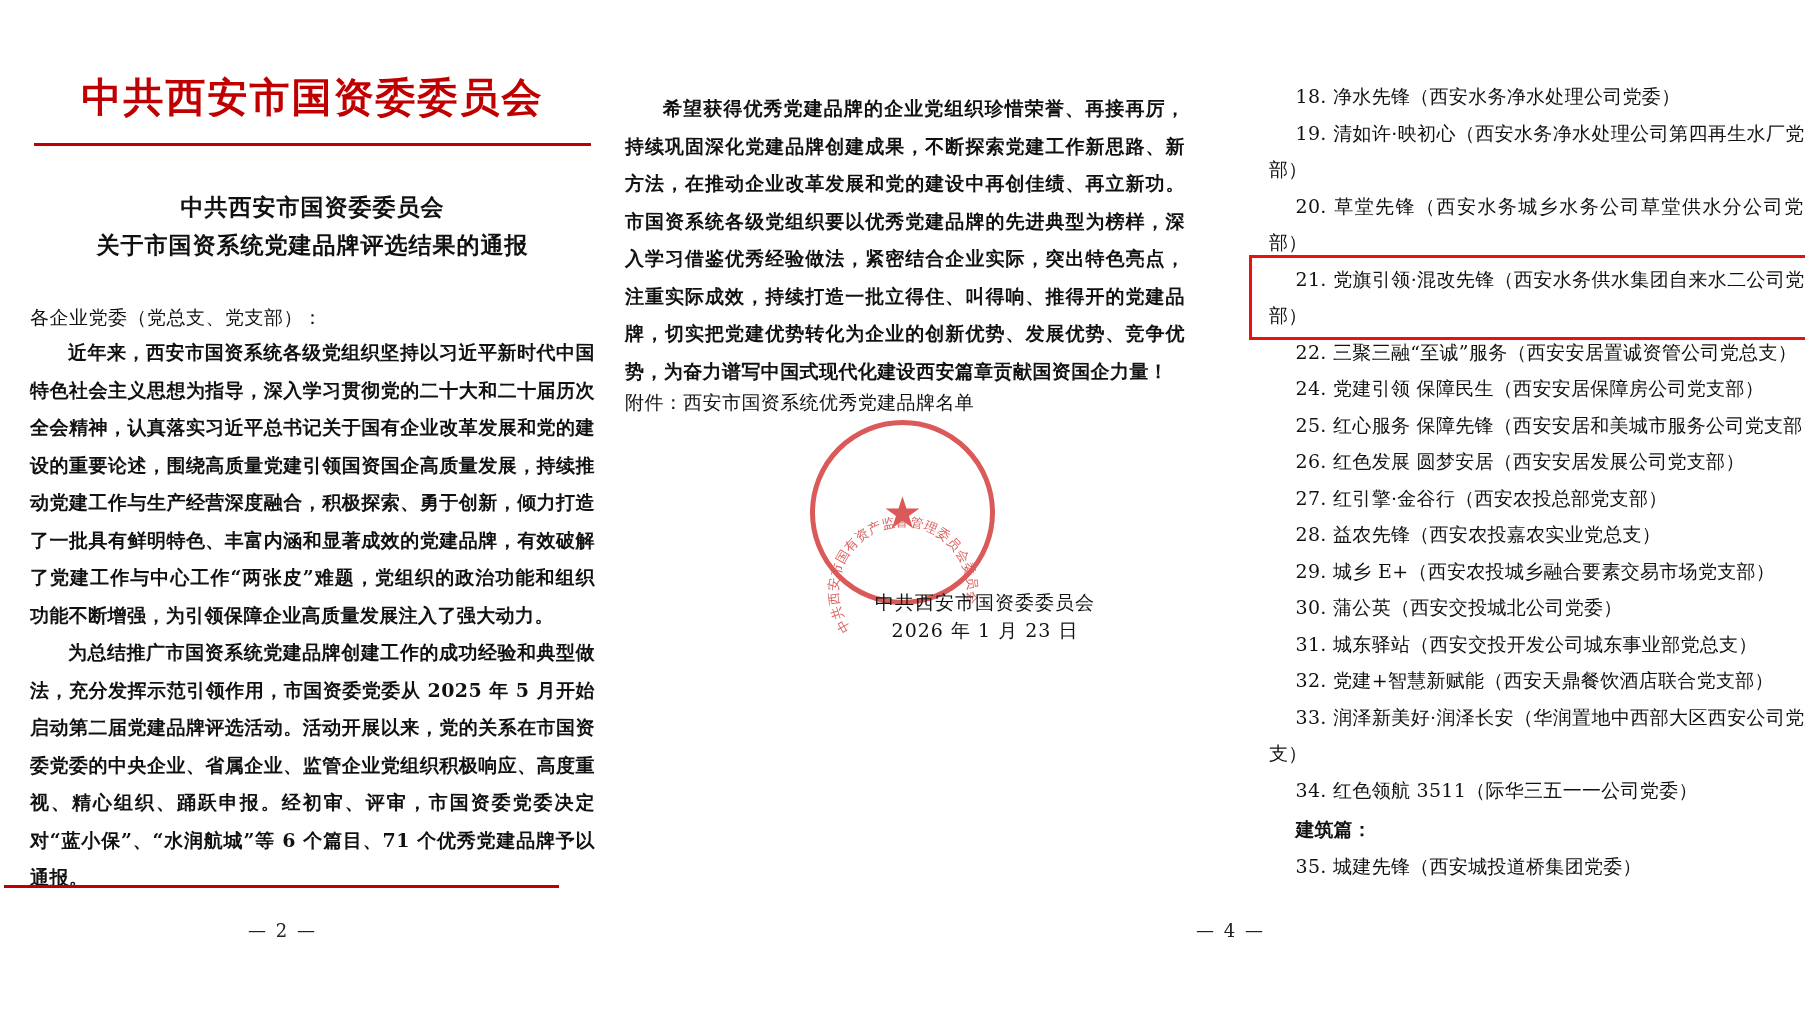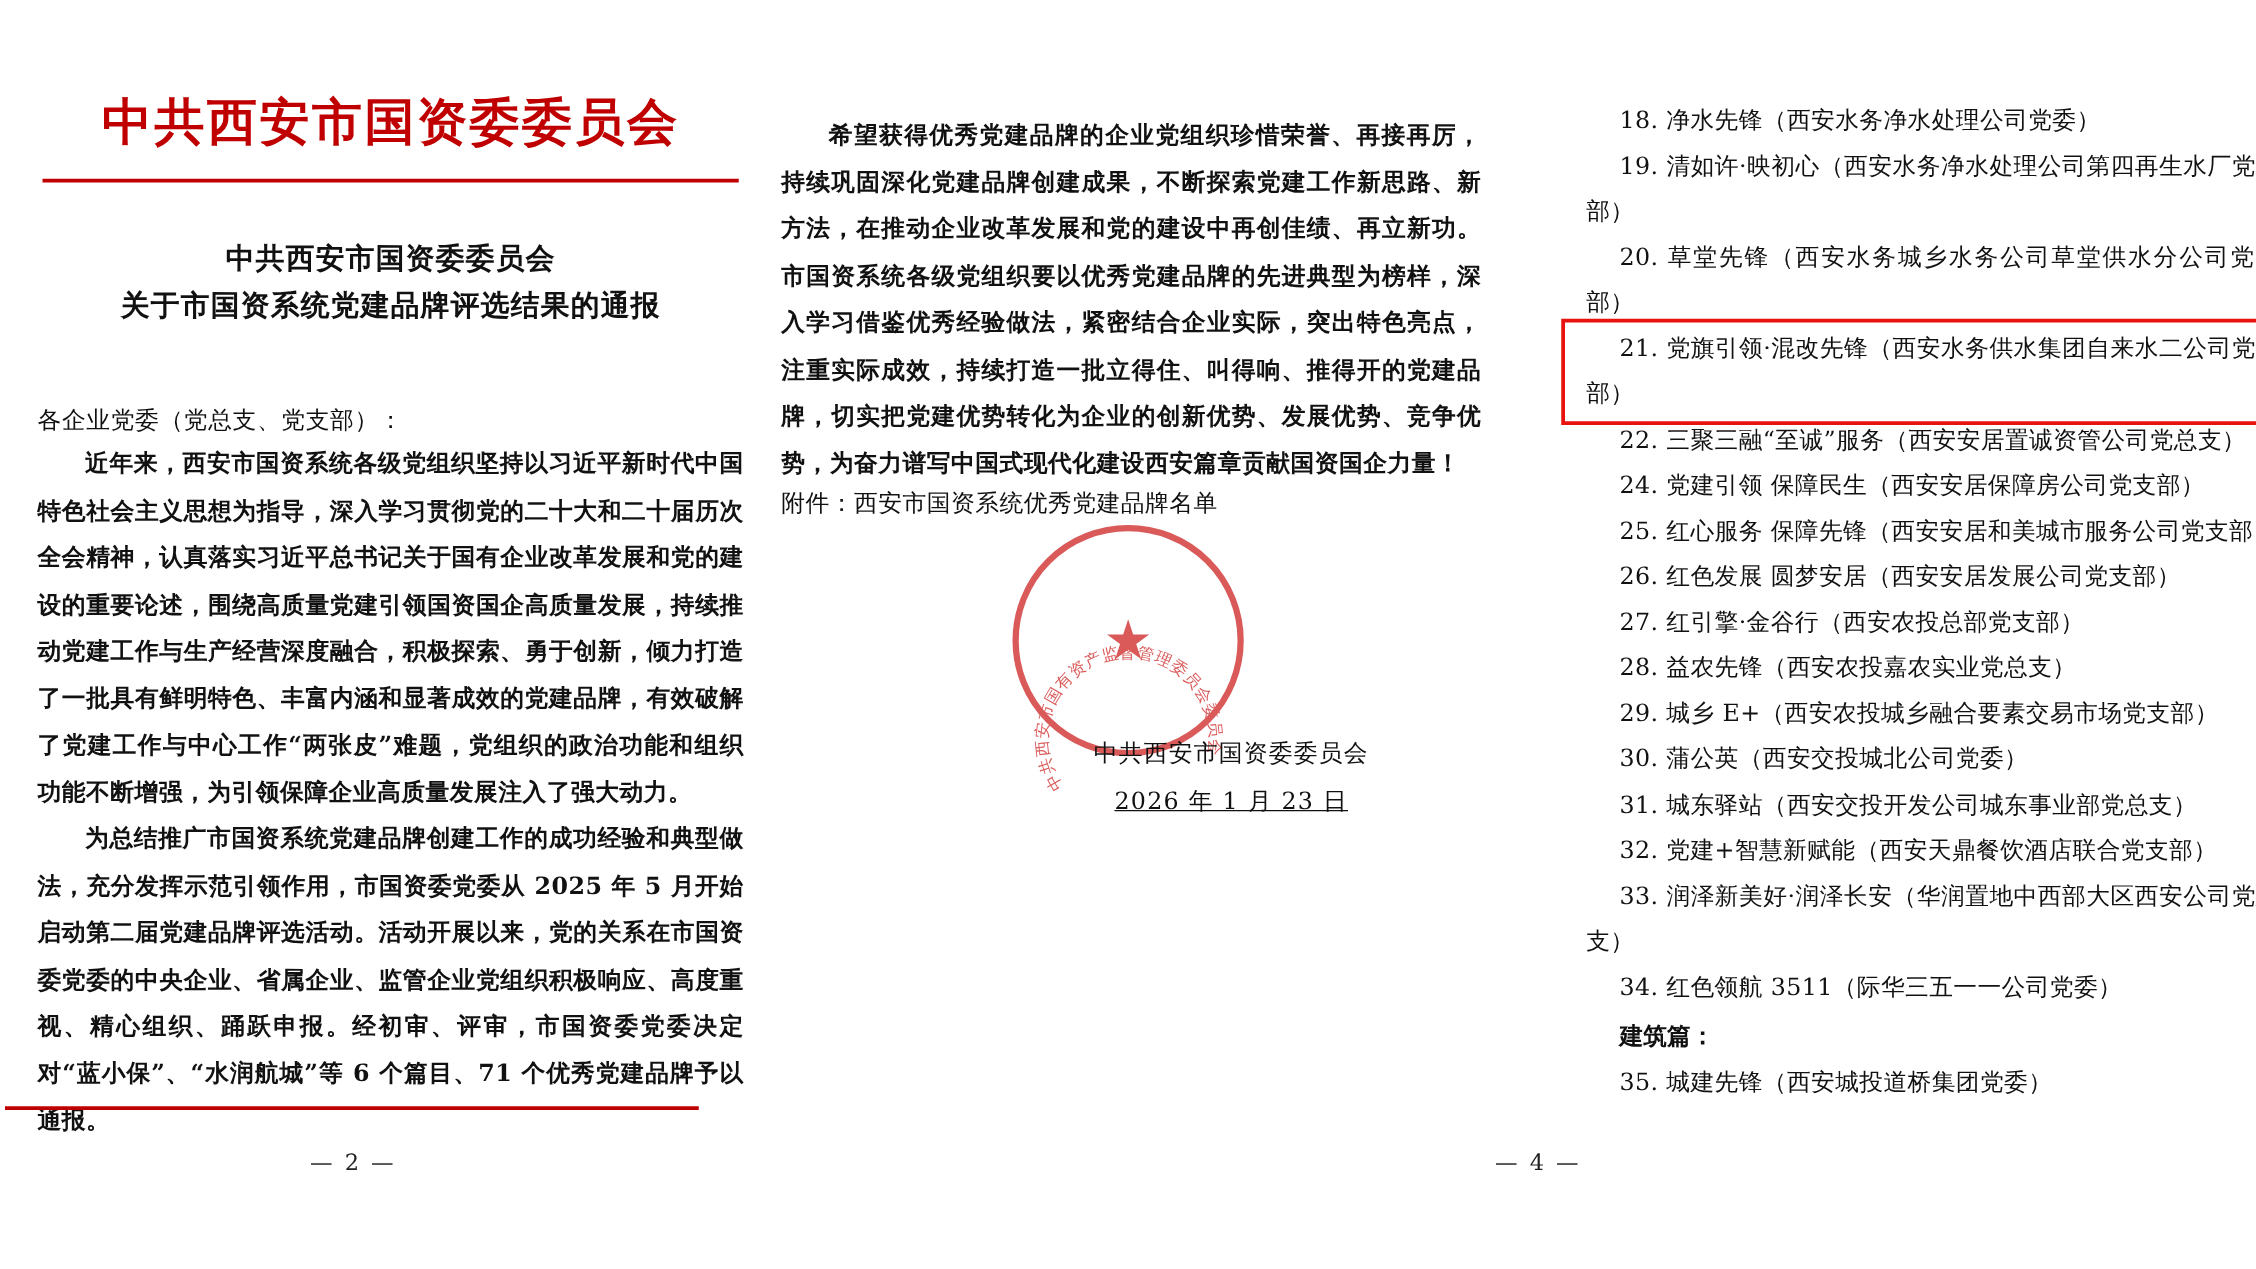--- a/index.html
+++ b/index.html
@@ -46,21 +46,21 @@
   .doc-title {
     text-align: center;
     font-size: 23px;
     font-weight: bold;
     line-height: 38px;
     margin-top: 42px;
     letter-spacing: 1px;
   }
   .salutation {
     font-size: 19px;
-    margin-top: 55px;
+    margin-top: 36px;
     line-height: 34px;
     letter-spacing: 0.5px;
   }
   .body-p {
     font-size: 19px;
     line-height: 37.5px;
     text-align: justify;
     text-justify: inter-ideograph;
     letter-spacing: 0.4px;
     margin: 0;
@@ -138,22 +138,21 @@
     white-space: nowrap;
   }
   .signer {
     font-size: 19px;
     letter-spacing: 1px;
     margin-top: 120px;
   }
   .signdate {
     font-size: 19px;
     letter-spacing: 1px;
-    margin-top: 12px;
-    text-decoration: underline;
+    margin-top: 2px;
   }
 
   
   .col3 {
     position: absolute;
     left: 1225px;
     top: 78px;
     width: 555px;
     height: 860px;
     margin-left: 44px;

